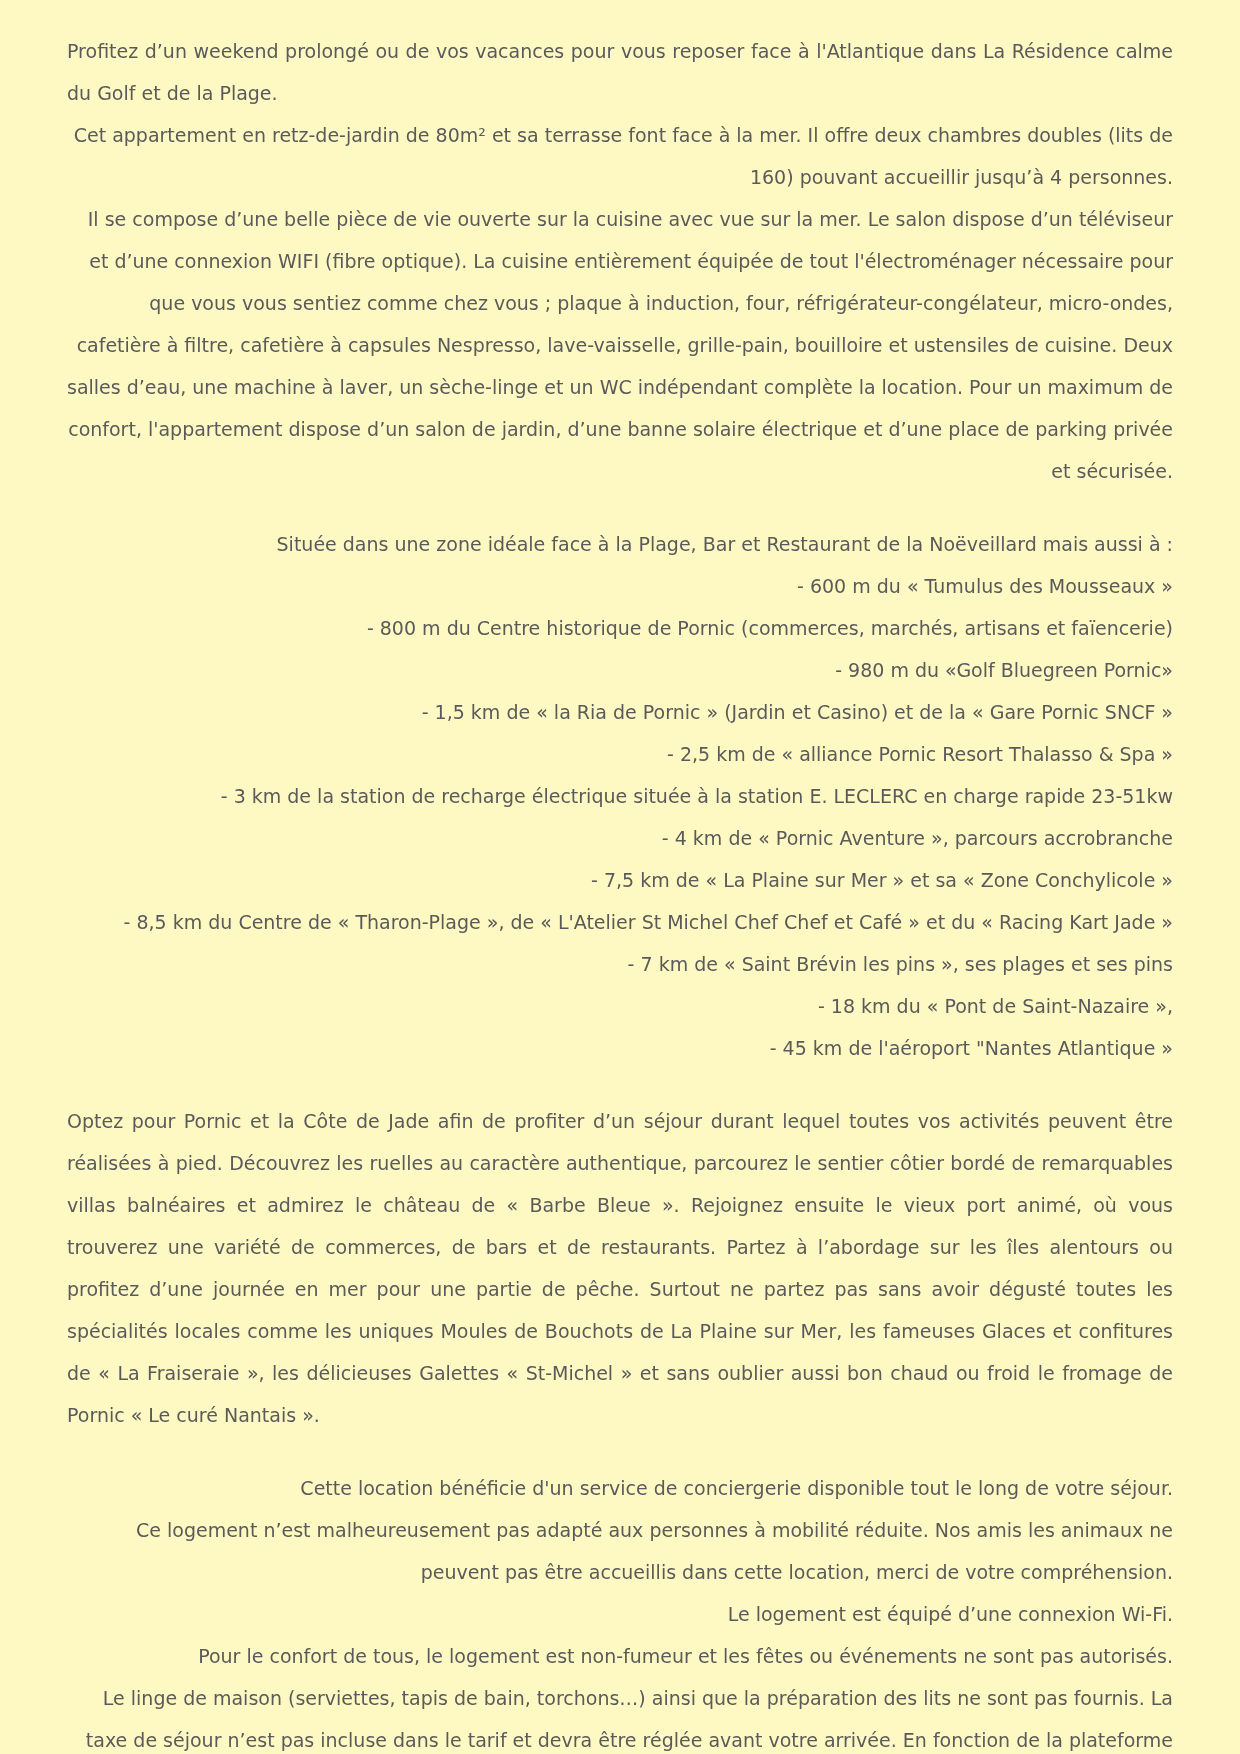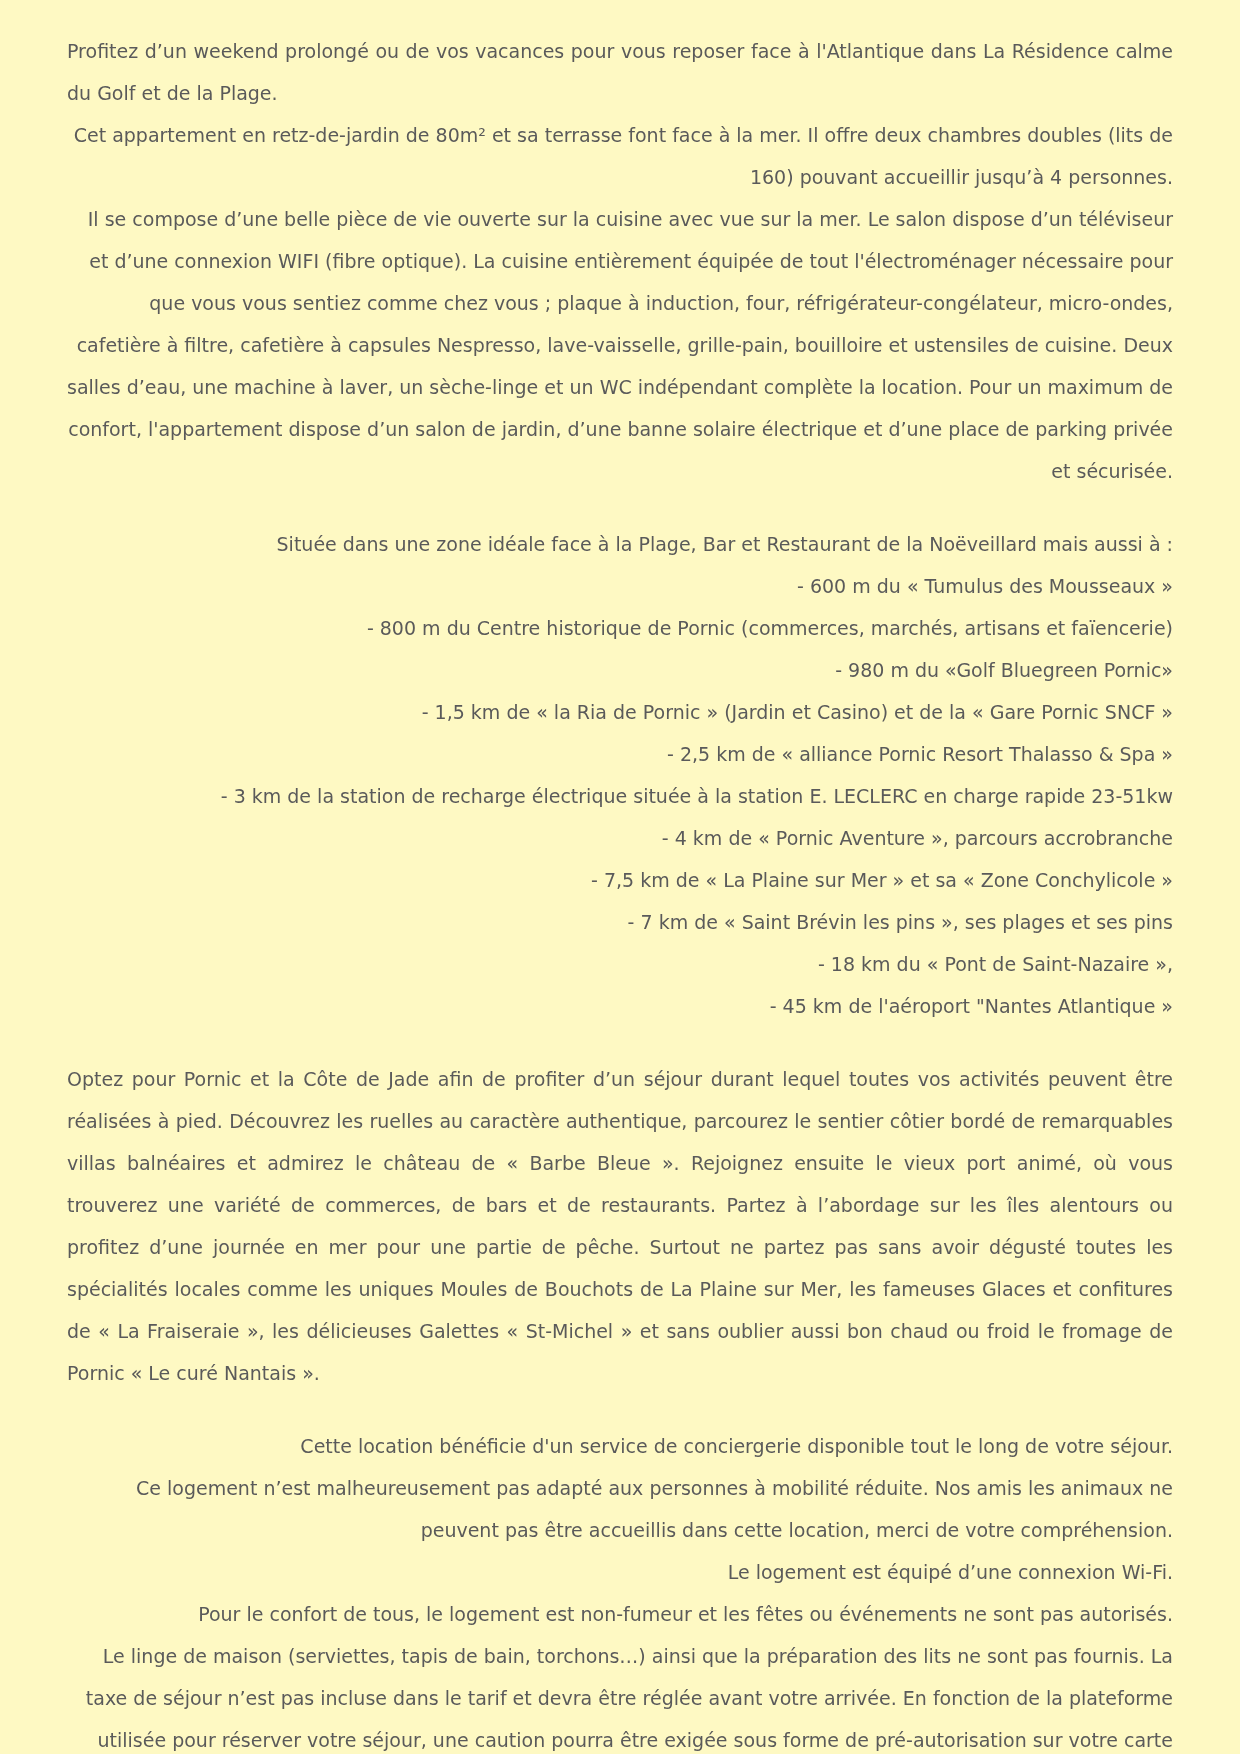--- a/index.html
+++ b/index.html
@@ -45,20 +45,21 @@
       <div class="spacer"></div>
       <p class="para">Située dans une zone idéale face à la Plage, Bar et Restaurant de la Noëveillard mais aussi à :</p>
       <p class="para">- 600 m du « Tumulus des Mousseaux »</p>
       <p class="para">- 800 m du Centre historique de Pornic (commerces, marchés, artisans et faïencerie)</p>
       <p class="para">- 980 m du «Golf Bluegreen Pornic»</p>
       <p class="para">- 1,5 km de « la Ria de Pornic » (Jardin et Casino) et de la « Gare Pornic SNCF »</p>
       <p class="para">- 2,5 km de « alliance Pornic Resort Thalasso &amp; Spa »</p>
       <p class="para">- 3 km de la station de recharge électrique située à la station E. LECLERC en charge rapide 23-51kw</p>
       <p class="para">- 4 km de « Pornic Aventure », parcours accrobranche</p>
       <p class="para">- 7,5 km de « La Plaine sur Mer » et sa « Zone Conchylicole »</p>
+      <p class="para">- 8,5 km du Centre de « Tharon-Plage », de « L'Atelier St Michel Chef Chef et Café » et du « Racing Kart Jade »</p>
       <p class="para">- 7 km de « Saint Brévin les pins », ses plages et ses pins</p>
       <p class="para">- 18 km du « Pont de Saint-Nazaire »,</p>
       <p class="para">- 45 km de l'aéroport "Nantes Atlantique »</p>
       <div class="spacer"></div>
       <p class="para justify">Optez pour Pornic et la Côte de Jade afin de profiter d’un séjour durant lequel toutes vos activités peuvent être réalisées à pied. Découvrez les ruelles au caractère authentique, parcourez le sentier côtier bordé de remarquables villas balnéaires et admirez le château de « Barbe Bleue ». Rejoignez ensuite le vieux port animé, où vous trouverez une variété de commerces, de bars et de restaurants. Partez à l’abordage sur les îles alentours ou profitez d’une journée en mer pour une partie de pêche. Surtout ne partez pas sans avoir dégusté toutes les spécialités locales comme les uniques Moules de Bouchots de La Plaine sur Mer, les fameuses Glaces et confitures de « La Fraiseraie », les délicieuses Galettes « St-Michel » et sans oublier aussi bon chaud ou froid le fromage de Pornic « Le curé Nantais ».</p>
       <div class="spacer"></div>
       <p class="para">Cette location bénéficie d'un service de conciergerie disponible tout le long de votre séjour.</p>
       <p class="para">Ce logement n’est malheureusement pas adapté aux personnes à mobilité réduite. Nos amis les animaux ne peuvent pas être accueillis dans cette location, merci de votre compréhension.</p>
       <p class="para">Le logement est équipé d’une connexion Wi-Fi.</p>
       <p class="para">Pour le confort de tous, le logement est non-fumeur et les fêtes ou événements ne sont pas autorisés.</p>

